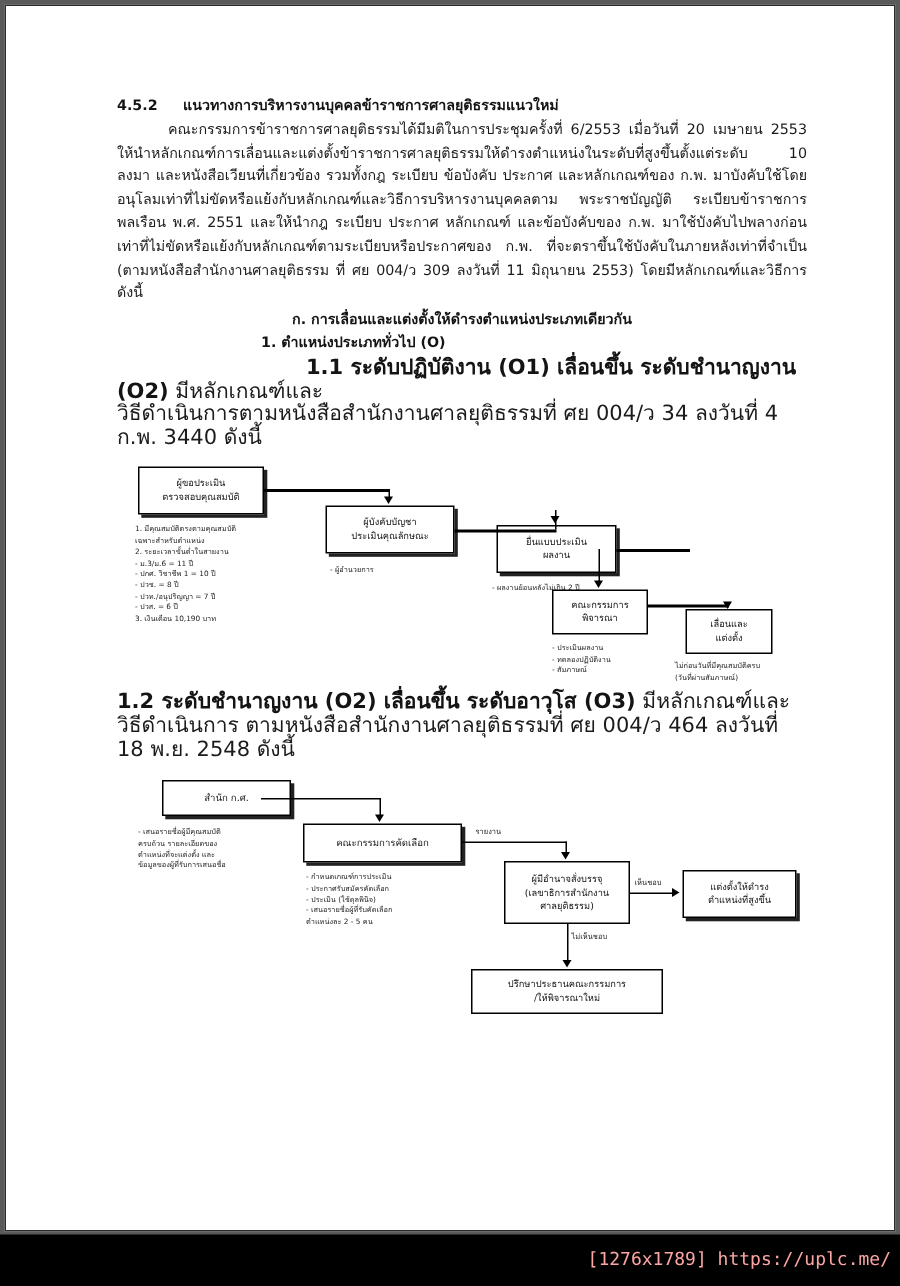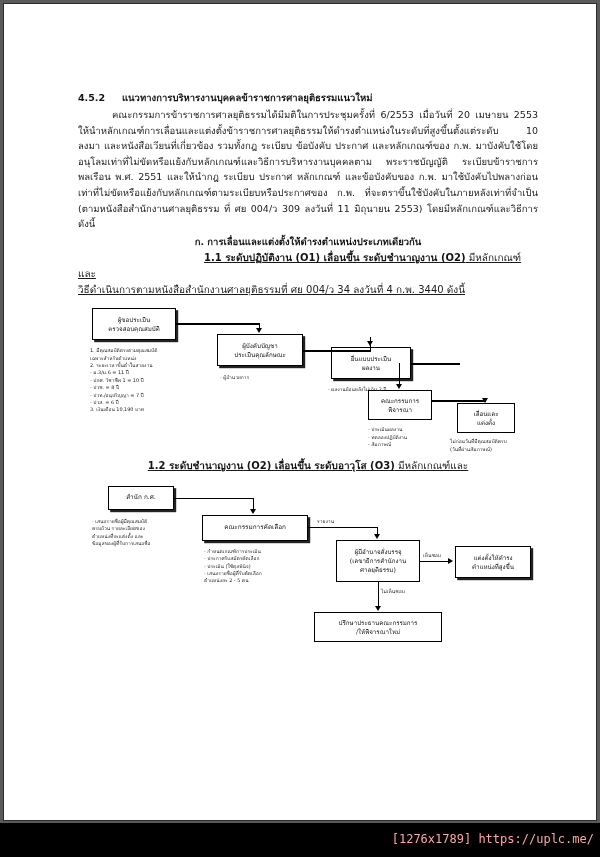--- a/index.html
+++ b/index.html
@@ -41,21 +41,20 @@
     font-family: "DejaVu Sans Mono", monospace;
     font-size: 12px;
     letter-spacing: 0px;
     white-space: nowrap;
   }
   .content {
     position: absolute;
     left: 74px;
     top: 58px;
     width: 460px;
-    margin-top: 28px;
   }
   
   .heading-num {
     font-weight: bold;
     font-size: 9.5px;
     color: #141414;
     margin-bottom: 2px;
   }
   .heading-num .idx { display: inline-block; width: 44px; }
   .para {
@@ -75,21 +74,21 @@
     line-height: 15.6px;
   }
   .sub-head {
     font-weight: bold;
     font-size: 9.5px;
     color: #141414;
     line-height: 15.6px;
   }
   .lead-1 { display:inline-block; width: 96px; }
   .lead-2 { display:inline-block; width: 126px; }
-  .mixed { font-size: 10px; color:#1b1b1b; line-height: 15.6px; text-decoration: underline; }
+  .mixed { font-size: 14px; color:#1b1b1b; line-height: 15.6px; }
   .mixed b { font-weight: bold; color:#141414;}
 
   
   .flow {
     position: relative;
     width: 460px;
   }
   .fbox {
     position: absolute;
     border: 1.4px solid #000;
@@ -157,20 +156,21 @@
   <div class="content">
 
     <div class="heading-num">
       <span class="idx">4.5.2</span><span>แนวทางการบริหารงานบุคคลข้าราชการศาลยุติธรรมแนวใหม่</span>
     </div>
 
     <p class="para"><span class="indent"></span><span>คณะกรรมการข้าราชการศาลยุติธรรมได้มีมติในการประชุมครั้งที่ 6/2553 เมื่อวันที่ 20 เมษายน 2553 ให้นำหลักเกณฑ์การเลื่อนและแต่งตั้งข้าราชการศาลยุติธรรมให้ดำรงตำแหน่งในระดับที่สูงขึ้นตั้งแต่ระดับ 10 ลงมา และหนังสือเวียนที่เกี่ยวข้อง รวมทั้งกฎ ระเบียบ ข้อบังคับ ประกาศ และหลักเกณฑ์ของ ก.พ. มาบังคับใช้โดยอนุโลมเท่าที่ไม่ขัดหรือแย้งกับหลักเกณฑ์และวิธีการบริหารงานบุคคลตาม พระราชบัญญัติ ระเบียบข้าราชการพลเรือน พ.ศ. 2551 และให้นำกฎ ระเบียบ ประกาศ หลักเกณฑ์ และข้อบังคับของ ก.พ. มาใช้บังคับไปพลางก่อนเท่าที่ไม่ขัดหรือแย้งกับหลักเกณฑ์ตามระเบียบหรือประกาศของ ก.พ. ที่จะตราขึ้นใช้บังคับในภายหลังเท่าที่จำเป็น  (ตามหนังสือสำนักงานศาลยุติธรรม ที่ ศย 004/ว 309 ลงวันที่ 11 มิถุนายน 2553) โดยมีหลักเกณฑ์และวิธีการ ดังนี้</span></p>
 
     <div class="center-head" style="margin-top:2px;">ก. การเลื่อนและแต่งตั้งให้ดำรงตำแหน่งประเภทเดียวกัน</div>
 
+    <div class="sub-head"><span class="lead-1"></span><span>1. ตำแหน่งประเภททั่วไป (O)</span></div>
 
     <div class="mixed" style="margin-top:1px;">
       <span class="lead-2"></span><b>1.1 ระดับปฏิบัติงาน (O1) เลื่อนขึ้น ระดับชำนาญงาน (O2)</b><span> มีหลักเกณฑ์และ</span>
     </div>
     <div class="mixed">วิธีดำเนินการตามหนังสือสำนักงานศาลยุติธรรมที่ ศย 004/ว 34 ลงวันที่ 4 ก.พ. 3440 ดังนี้</div>
 
     <div class="flow" style="height:148px; margin-top:7px;">
 
       <div class="fbox shadow" style="left:14px; top:4px; width:84px; height:32px;">
         <div>ผู้ขอประเมิน</div>
@@ -224,27 +224,28 @@
 3. เงินเดือน 10,190 บาท</div>
       <div class="fnote" style="left:142px; top:70px;">- ผู้อำนวยการ</div>
       <div class="fnote" style="left:250px; top:82px;">- ผลงานย้อนหลังไม่เกิน 2 ปี</div>
       <div class="fnote" style="left:290px; top:122px;">- ประเมินผลงาน
 - ทดลองปฏิบัติงาน
 - สัมภาษณ์</div>
       <div class="fnote" style="left:372px; top:134px; width:88px;">ไม่ก่อนวันที่มีคุณสมบัติครบ
 (วันที่ผ่านสัมภาษณ์)</div>
     </div>
 
-    <div class="mixed" style="text-align:center; margin-top:6px;">
+    <div class="mixed" style="text-align:left; margin-top:6px;">
       <b>1.2 ระดับชำนาญงาน (O2) เลื่อนขึ้น ระดับอาวุโส (O3)</b><span> มีหลักเกณฑ์และ</span>
     </div>
+    <div class="mixed">วิธีดำเนินการ ตามหนังสือสำนักงานศาลยุติธรรมที่ ศย 004/ว 464 ลงวันที่ 18 พ.ย. 2548 ดังนี้</div>
 
     <div class="flow" style="height:165px; margin-top:8px;">
 
-      <div class="fbox shadow" style="left:30px; top:4px; width:66px; height:24px; font-size:6.4px;">
+      <div class="fbox shadow" style="left:30px; top:4px; width:86px; height:24px; font-size:6.4px;">
         <div>สำนัก ก.ศ.</div>
       </div>
 
       <div class="fbox shadow" style="left:124px; top:33px; width:106px; height:26px; font-size:6.4px;">
         <div>คณะกรรมการคัดเลือก</div>
       </div>
 
       <div class="fbox" style="left:258px; top:58px; width:84px; height:42px;">
         <div>ผู้มีอำนาจสั่งบรรจุ</div>
         <div>(เลขาธิการสำนักงาน</div>

